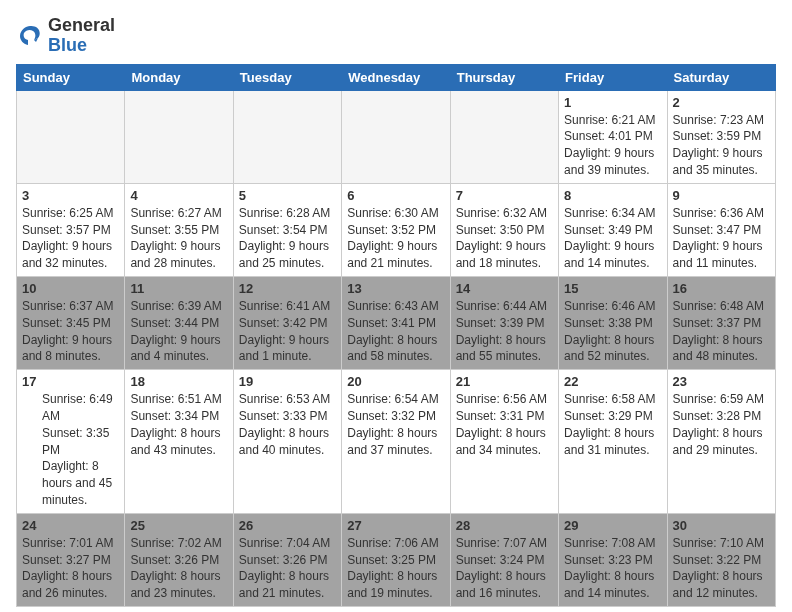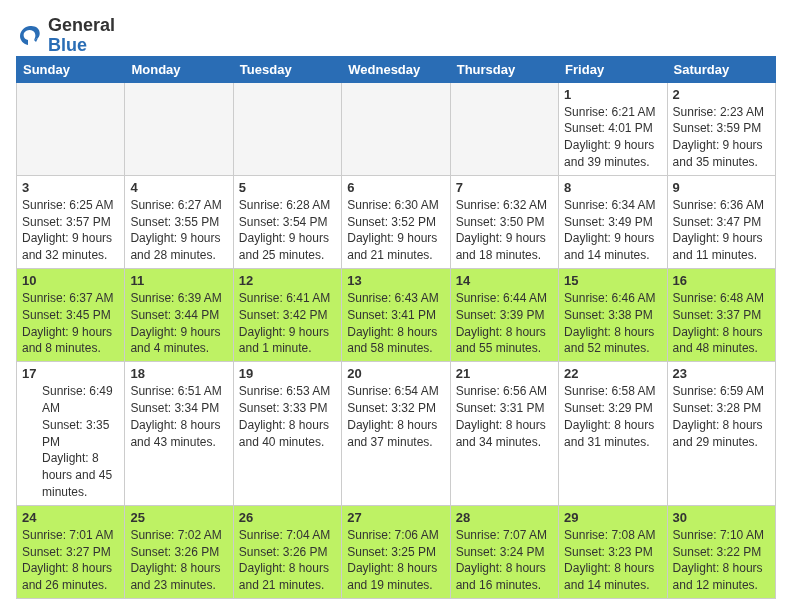--- a/index.html
+++ b/index.html
@@ -7,20 +7,21 @@
       font-family: Arial, sans-serif;
       background: #fff;
       width: 792px;
       min-height: 612px;
       padding: 16px;
     }
     .header {
       display: flex;
       justify-content: space-between;
       align-items: flex-start;
+      margin-bottom: 8px;
     }
     .logo {
       display: flex;
       align-items: center;
       gap: 4px;
     }
     .logo-text {
       font-size: 18px;
       font-weight: bold;
       line-height: 1.1;
@@ -64,21 +65,21 @@
       padding: 4px 5px;
       font-size: 10.5px;
       color: #333;
       background: #fff;
       height: 90px;
     }
     td.empty {
       background: #f5f5f5;
     }
     td.shaded {
-      background: #bef264;
+      background: #a3a3a3;
     }
     .day-num {
       font-size: 13px;
       font-weight: bold;
       display: block;
       margin-bottom: 2px;
     }
     .day-info {
       font-size: 12px;
       line-height: 1.4;
@@ -123,21 +124,21 @@
         <td class="empty"></td>
         <td class="empty"></td>
         <td>
           <span class="day-num">1</span>
           <div class="day-info" style="white-space: pre-line;">Sunrise: 6:21 AM
 Sunset: 4:01 PM
 Daylight: 9 hours and 39 minutes.</div>
         </td>
         <td>
           <span class="day-num">2</span>
-          <div class="day-info" style="white-space: pre-line;">Sunrise: 2:23 AM
+          <div class="day-info" style="white-space: pre-line;">Sunrise: 7:23 AM
 Sunset: 3:59 PM
 Daylight: 9 hours and 35 minutes.</div>
         </td>
       </tr>
       <tr>
         <td>
           <span class="day-num">3</span>
           <div class="day-info" style="white-space: pre-line;">Sunrise: 6:25 AM
 Sunset: 3:57 PM
 Daylight: 9 hours and 32 minutes.</div>

